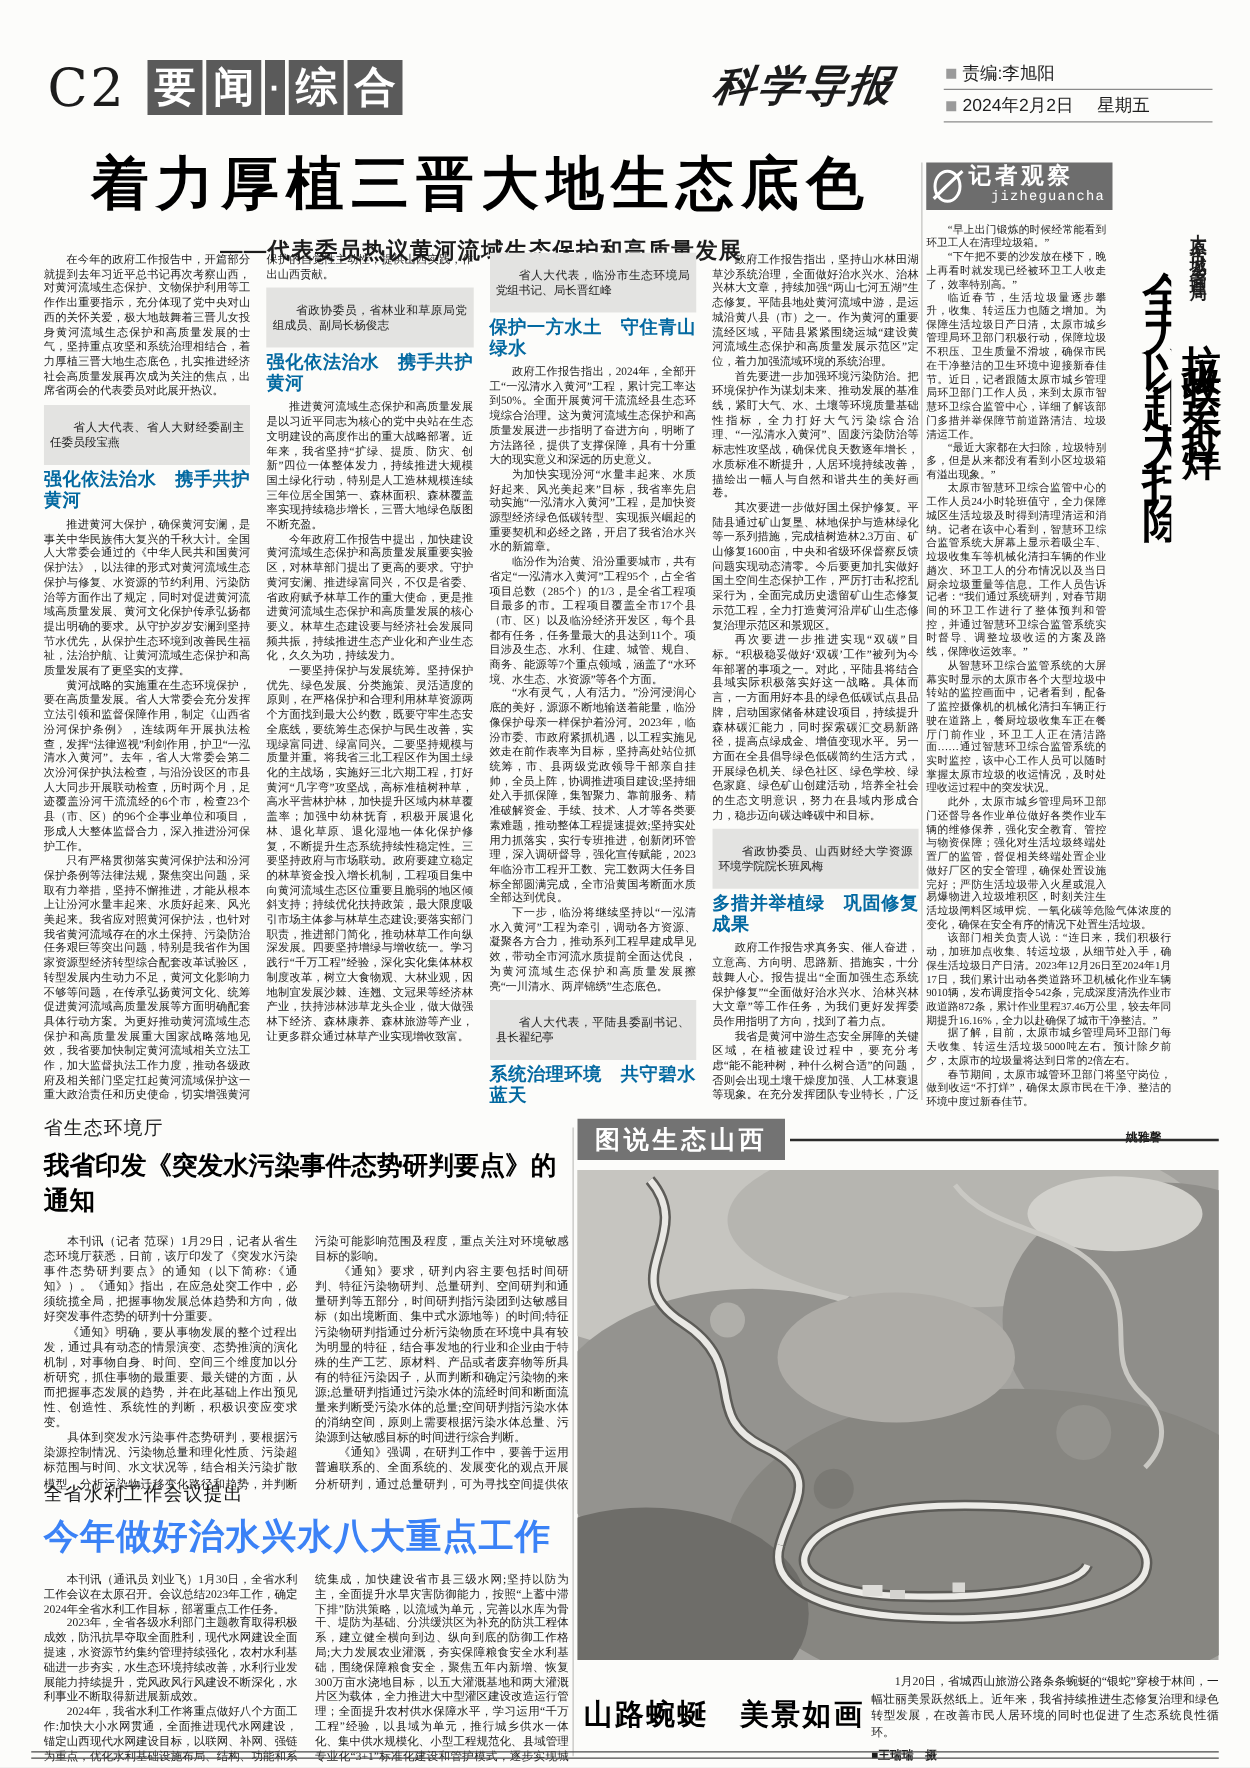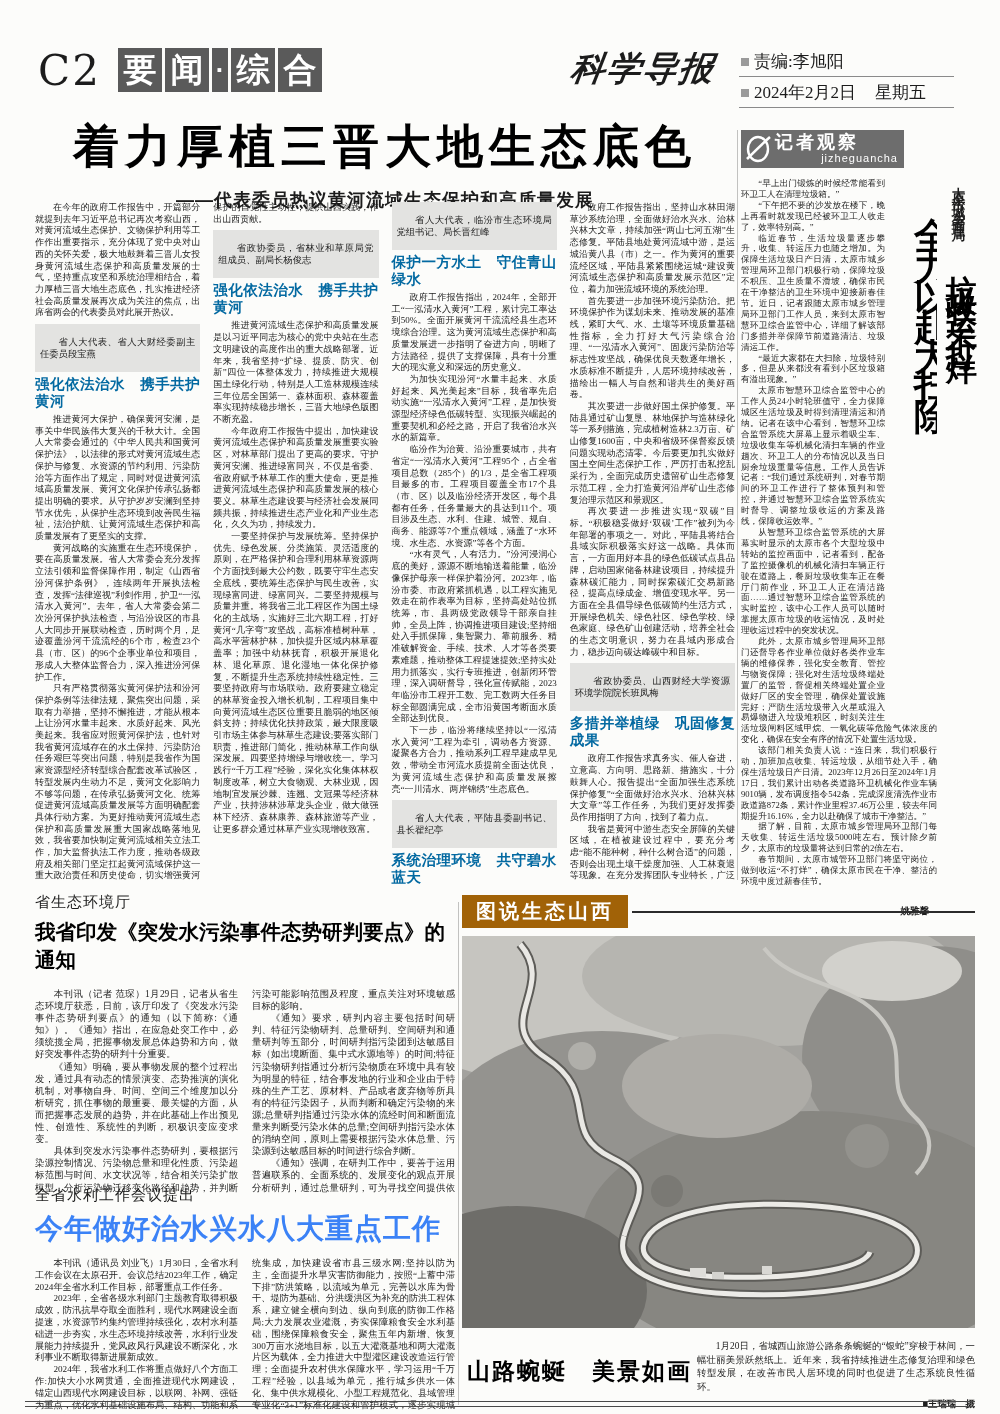--- a/index.html
+++ b/index.html
@@ -11,43 +11,43 @@
   }
   
   .hdr { position:absolute; left:30px; top:40px; width:940px; height:70px; }
   .pageno { position:absolute; left:8px; top:6px; font-size:42px; font-weight:normal; font-family:"DejaVu Serif", serif; letter-spacing:2px; }
   .tiles { position:absolute; left:88px; top:8px; display:flex; gap:3px; }
   .tile { width:44px; height:44px; background:#5a5a5a; color:#fff; font-family:"Liberation Sans", sans-serif;
           font-weight:bold; font-size:33px; display:flex; align-items:center; justify-content:center; }
   .tile.dot { width:16px; background:#5a5a5a; font-size:26px; }
   .mast-name { position:absolute; right:255px; top:6px; font-size:34px; font-weight:bold;
                font-style:italic; font-family:"DejaVu Serif", serif; transform:skewX(-8deg); letter-spacing:2px; }
-  .mast-info { position:absolute; right:16px; top:6px; width:215px; font-size:17px; font-family:Liberation Serif, serif; }
+  .mast-info { position:absolute; right:0; top:6px; width:215px; font-size:14px; font-family:Liberation Sans, sans-serif; }
   .mast-info .row { display:flex; align-items:center; gap:5px; padding:4px 0 3px 2px; border-bottom:1px solid #8a8a8a; }
   .sq { width:8px; height:8px; background:#9a9a9a; display:inline-block; flex:none; }
   .wd { margin-left:14px; }
   
   .mainhead { position:absolute; left:35px; top:116px; width:700px; text-align:center; }
   .mainhead h1 { font-size:46px; letter-spacing:6px; font-family:"Liberation Sans", sans-serif; font-weight:900; color:#000; }
   .mainhead h2 { font-size:18px; font-weight:bold; margin-top:10px; letter-spacing:1px; font-family:"Liberation Sans", sans-serif; }
   .cols {
     position:absolute; left:35px; top:202px; width:700px; height:686px; overflow:hidden;
     column-count:4; column-gap:13px; column-fill:auto;
     font-size:9px; line-height:11.7px; text-align:justify;
   }
   .cols p { text-indent:2em; }
   .speaker { background:#e3e3e1; font-weight:normal; font-family:"Liberation Sans", sans-serif;
              font-size:9.3px; line-height:12px; padding:12px 5px; margin:5px 0 4px; text-indent:2em; break-inside:avoid; }
   .subhead { font-size:14.5px; line-height:17px; font-weight:900; font-family:"Liberation Sans", sans-serif;
              margin:2px 0 4px; letter-spacing:0.5px; break-inside:avoid; color:#0369a1; }
   
   .v-div { position:absolute; width:0; border-left:1px solid #c2c2c0; }
   .observer { position:absolute; left:741px; top:130px; width:235px; height:794px; }
-  .obs-logo { position:relative; width:163px; height:38px; background:#6d6d6d; color:#fff;
-              font-family:Liberation Sans, sans-serif; padding:2px 6px 2px 34px; }
+  .obs-logo { position:relative; width:149px; height:38px; background:#6d6d6d; color:#fff;
+              font-family:Liberation Mono, monospace; padding:2px 6px 2px 34px; }
   .obs-logo-title { font-size:18px; font-weight:bold; letter-spacing:3px; line-height:20px; }
   .obs-logo-sub { font-size:11px; text-align:right; line-height:13px; letter-spacing:1px; }
   .obs-logo svg { position:absolute; left:4px; top:5px; }
   .obs-flow { position:relative; margin-top:10px; width:196px; font-size:8.6px; line-height:10.9px; text-align:justify; height:744px; overflow:hidden; }
   .obs-flow p { text-indent:2em; }
   .obs-head-mid { float:right; width:46px; height:528px; writing-mode:vertical-rl; text-orientation:upright;
                   font-size:37px; font-weight:900; font-family:"Liberation Sans", sans-serif; color:#000;
                   letter-spacing:30px; margin:4px 0 6px 6px; text-align:start; padding-top:6px; }
   .obs-byline { position:absolute; right:4px; bottom:4px; font-weight:bold; font-size:9.5px;
                 background:#fcfcfa; padding:1px 4px; font-family:"Liberation Sans", sans-serif; }
@@ -63,31 +63,31 @@
   .env-cols { margin-top:14px; height:216px; overflow:hidden; column-count:2; column-gap:14px; column-fill:auto;
               font-size:9.4px; line-height:12.1px; text-align:justify; }
   .env-cols p, .water-cols p { text-indent:2em; }
   .water { position:absolute; left:35px; top:1186px; width:420px; }
   .water h3 { font-size:28px; font-weight:900; font-family:"Liberation Serif", serif; margin-top:5px; letter-spacing:1px; color:#3b82f6; }
   .water-cols { margin-top:10px; height:160px; overflow:hidden; column-count:2; column-gap:14px; column-fill:auto;
                 font-size:9.2px; line-height:11.8px; text-align:justify; }
   
   .photo-sec { position:absolute; left:462px; top:895px; width:513px; }
   .ps-hdr { display:flex; align-items:center; }
-  .ps-box { background:#a16207; color:#fff; font-size:20px; font-weight:900; font-family:Liberation Mono, monospace;
+  .ps-box { background:#737373; color:#fff; font-size:20px; font-weight:900; font-family:Liberation Mono, monospace;
             padding:3px 14px; letter-spacing:3px; }
   .ps-line { flex:1; height:2px; background:#2b2b2b; margin-left:4px; }
   .photo { margin-top:8px; width:513px; height:392px; display:block; }
   .caption { display:flex; margin-top:12px; }
   .cap-title { width:235px; text-align:center; font-size:23px; font-weight:900; font-family:"Liberation Serif", serif;
                padding-top:16px; letter-spacing:2px; color:#000; }
   .cap-text { flex:1; font-size:9.4px; line-height:13.6px; text-align:justify; padding-bottom:4px;
               border-bottom:2px solid #777; }
   .cap-text p { text-indent:2em; }
-  .credit { text-align:right; font-weight:bold; margin-top:3px; font-family:"Liberation Sans", sans-serif; }
+  .credit { text-align:left; font-weight:bold; margin-top:3px; font-family:"Liberation Sans", sans-serif; }
   
   .bottom-rule { position:absolute; left:25px; right:25px; top:1401px; height:6px;
                  border-top:1.5px solid #4a4a4a; border-bottom:1.5px solid #4a4a4a; }
 </style>
 </head>
 <body>
 
 <div class="page">
 
   <div class="hdr">

